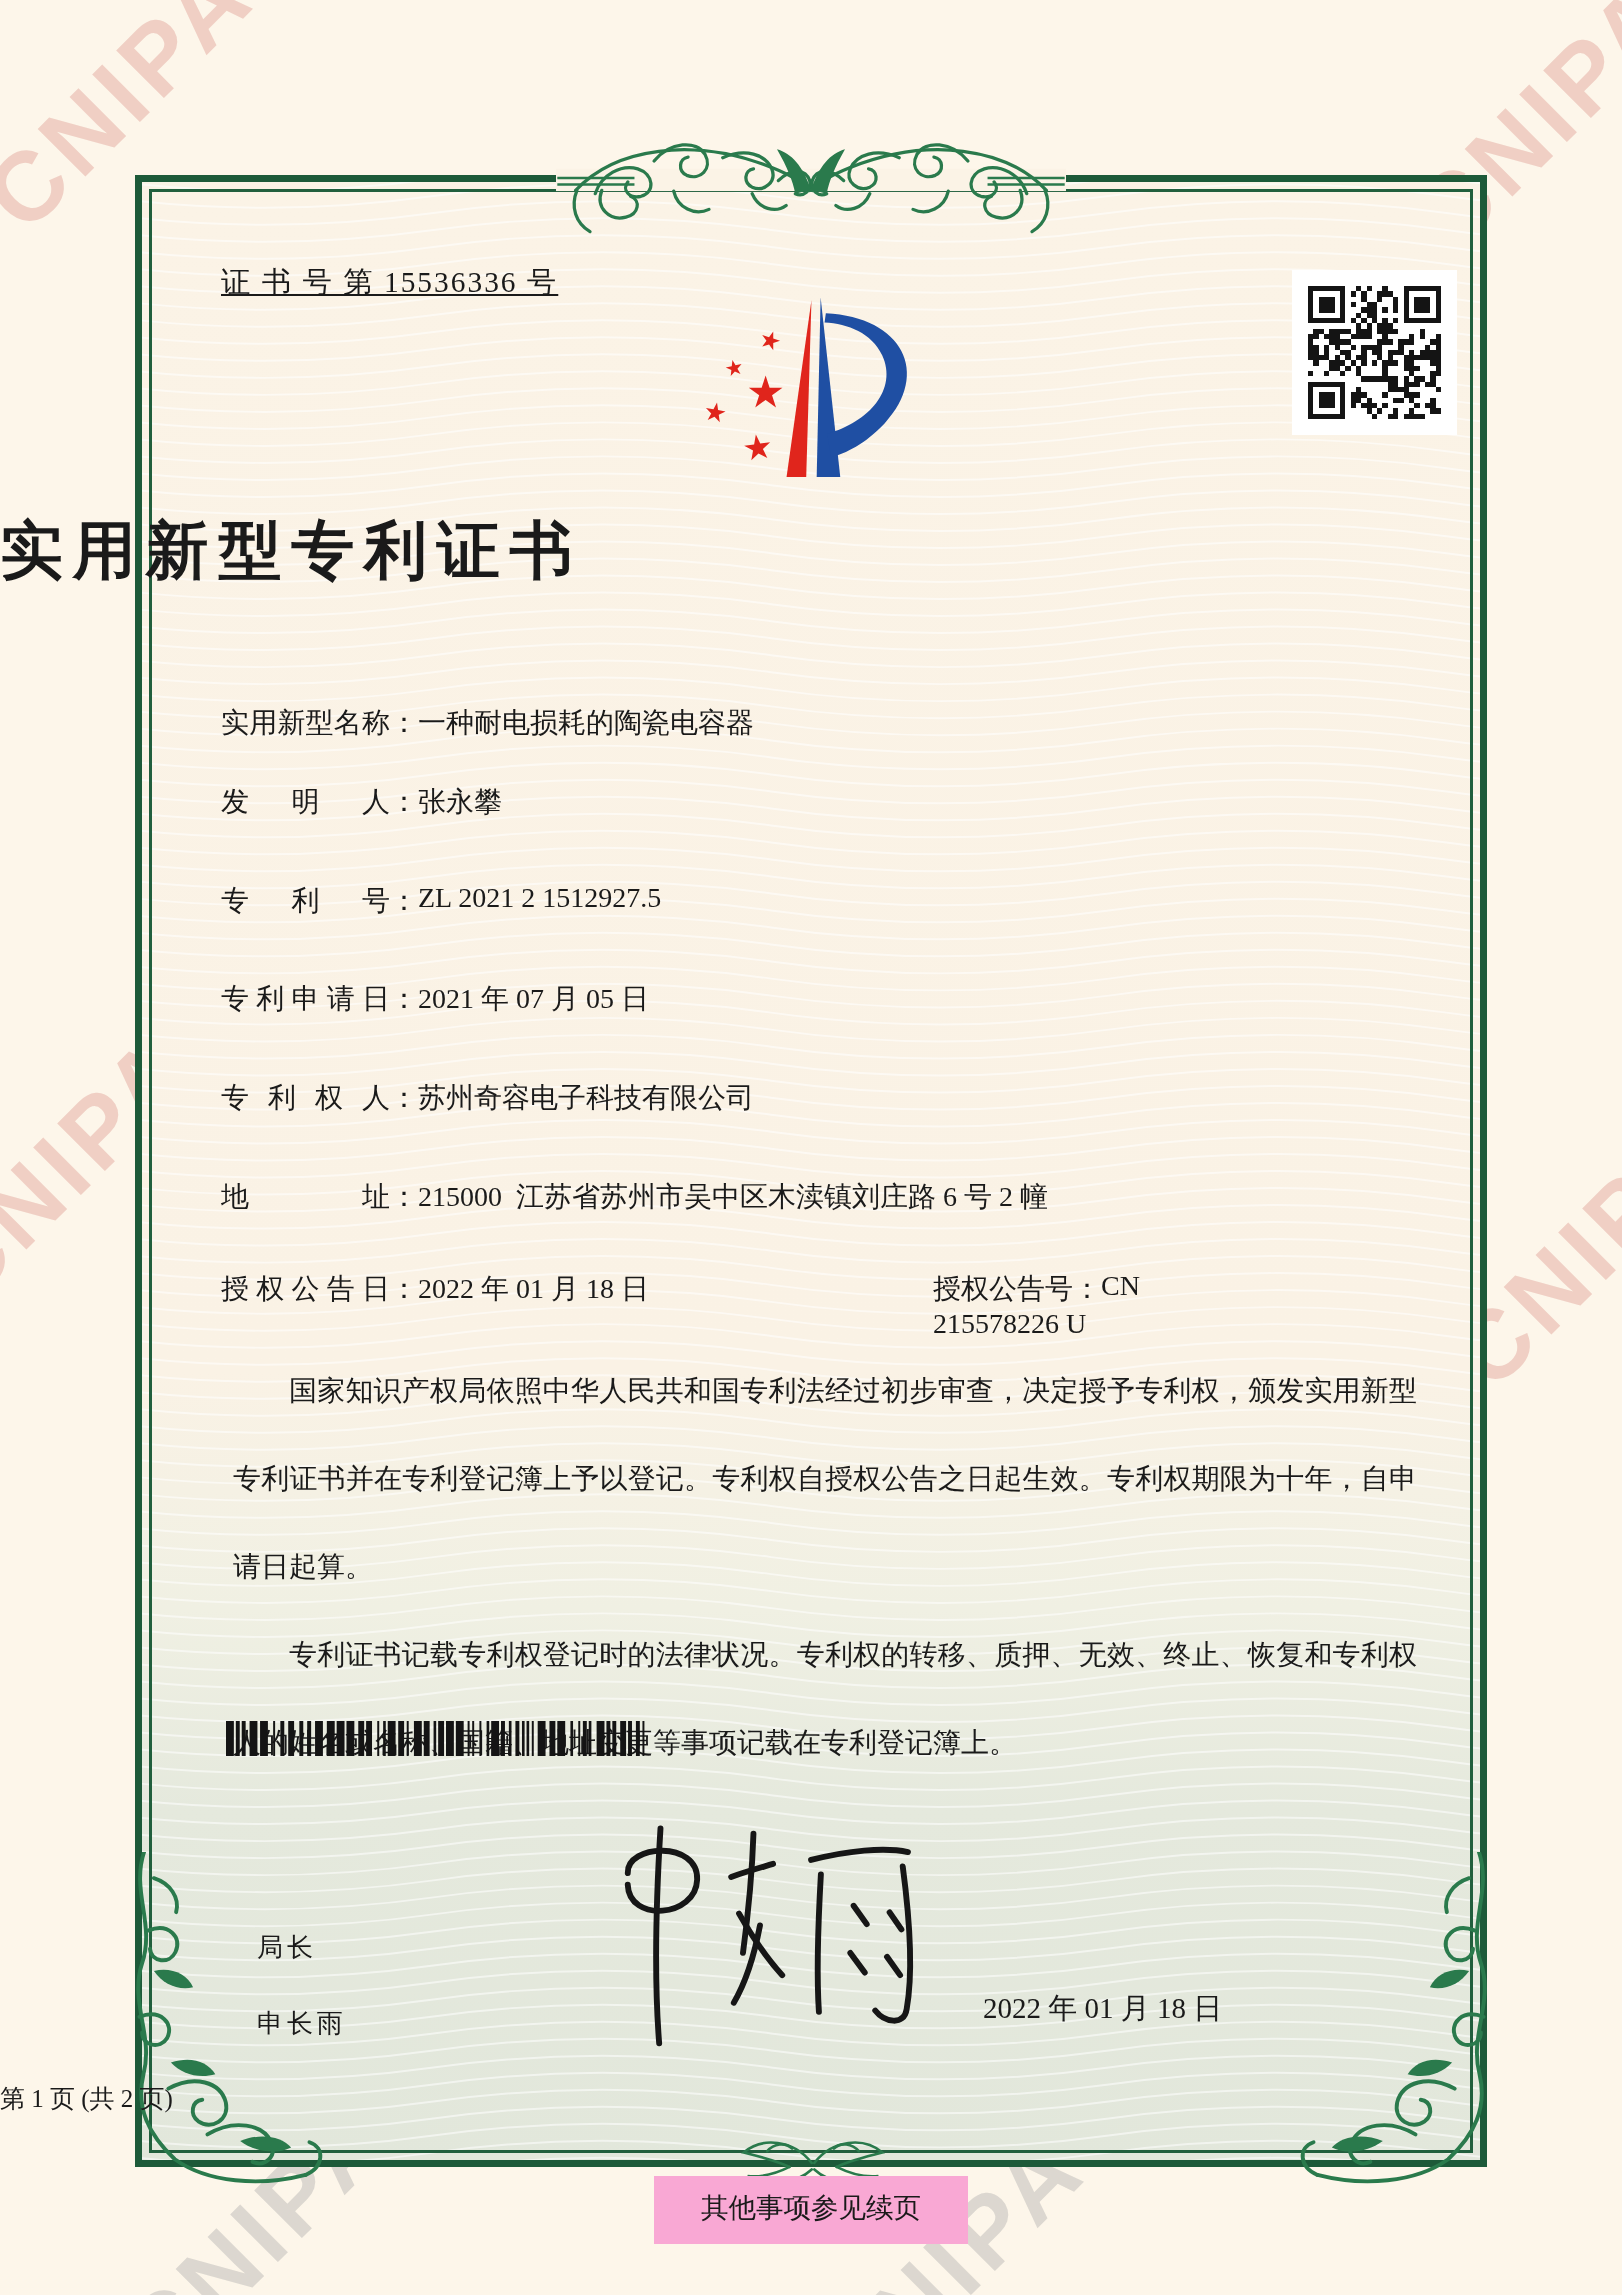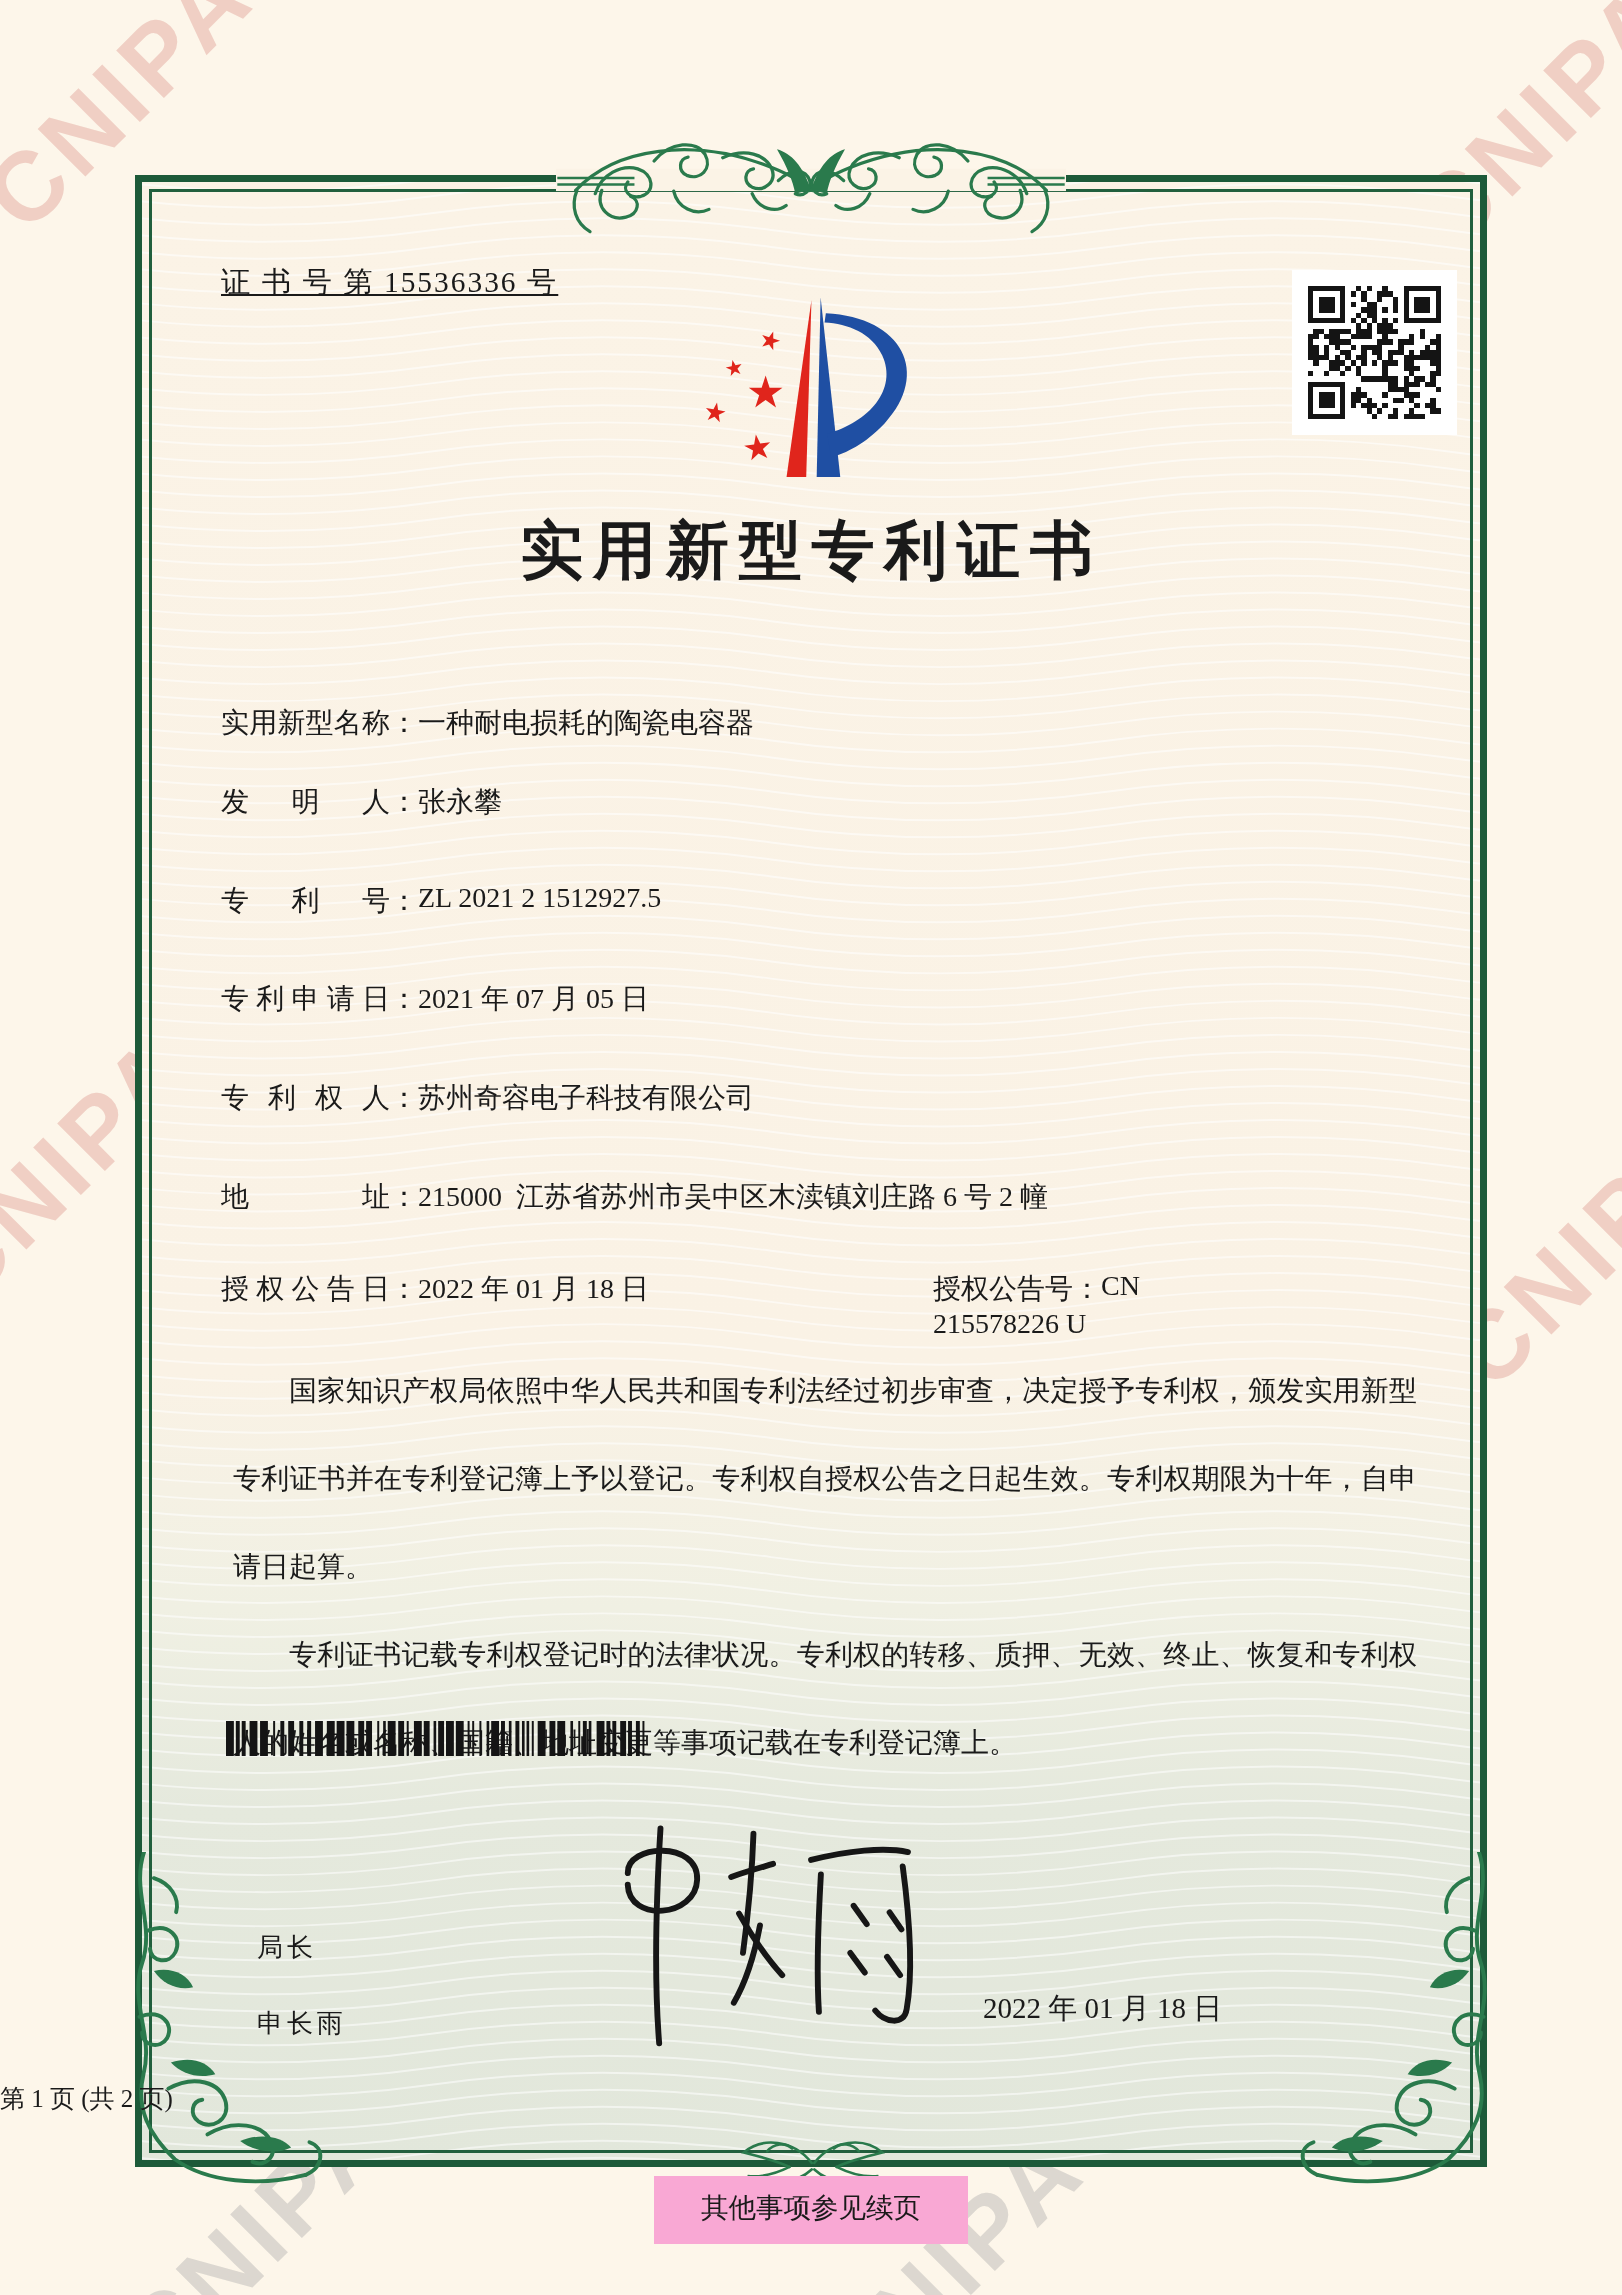--- a/index.html
+++ b/index.html
@@ -34,21 +34,21 @@
   }
   .frame-inner{position:absolute;inset:7.2px;border:3.3px solid #215f3d;}
   .orn{z-index:3;}
   
   .content{position:absolute;inset:0;z-index:4;}
   .cert-no{position:absolute;left:221px;top:263px;font-size:29.4px;letter-spacing:2px;white-space:pre-wrap;text-decoration:underline;}
   .logo{position:absolute;left:687px;top:257px;width:262px;height:220px;}
   .qr{position:absolute;left:1292px;top:270px;width:165px;height:165px;background:#ffffff;}
   .qr svg{position:absolute;left:15.7px;top:15.7px;}
   .title{
-    position:absolute;left:0;top:508px;width:100%;margin:0;text-align:center;
+    position:absolute;left:0;top:508px;width:100%;margin:0;text-align:left;
     font-size:63px;font-weight:bold;letter-spacing:9.8px;
   }
   .fields{position:absolute;left:221px;top:684px;width:1184px;font-size:28px;}
   .row{position:absolute;left:0;white-space:nowrap;}
   .row.r1{top:0;margin-top:20px;}   .row.r2{top:99px;} .row.r3{top:198px;}
   .row.r4{top:296px;}.row.r5{top:395px;} .row.r6{top:494px;} .row.r7{top:586px;}
   .flabel{
     display:inline-block;width:169px;text-align:justify;text-align-last:justify;
     vertical-align:top;
   }

